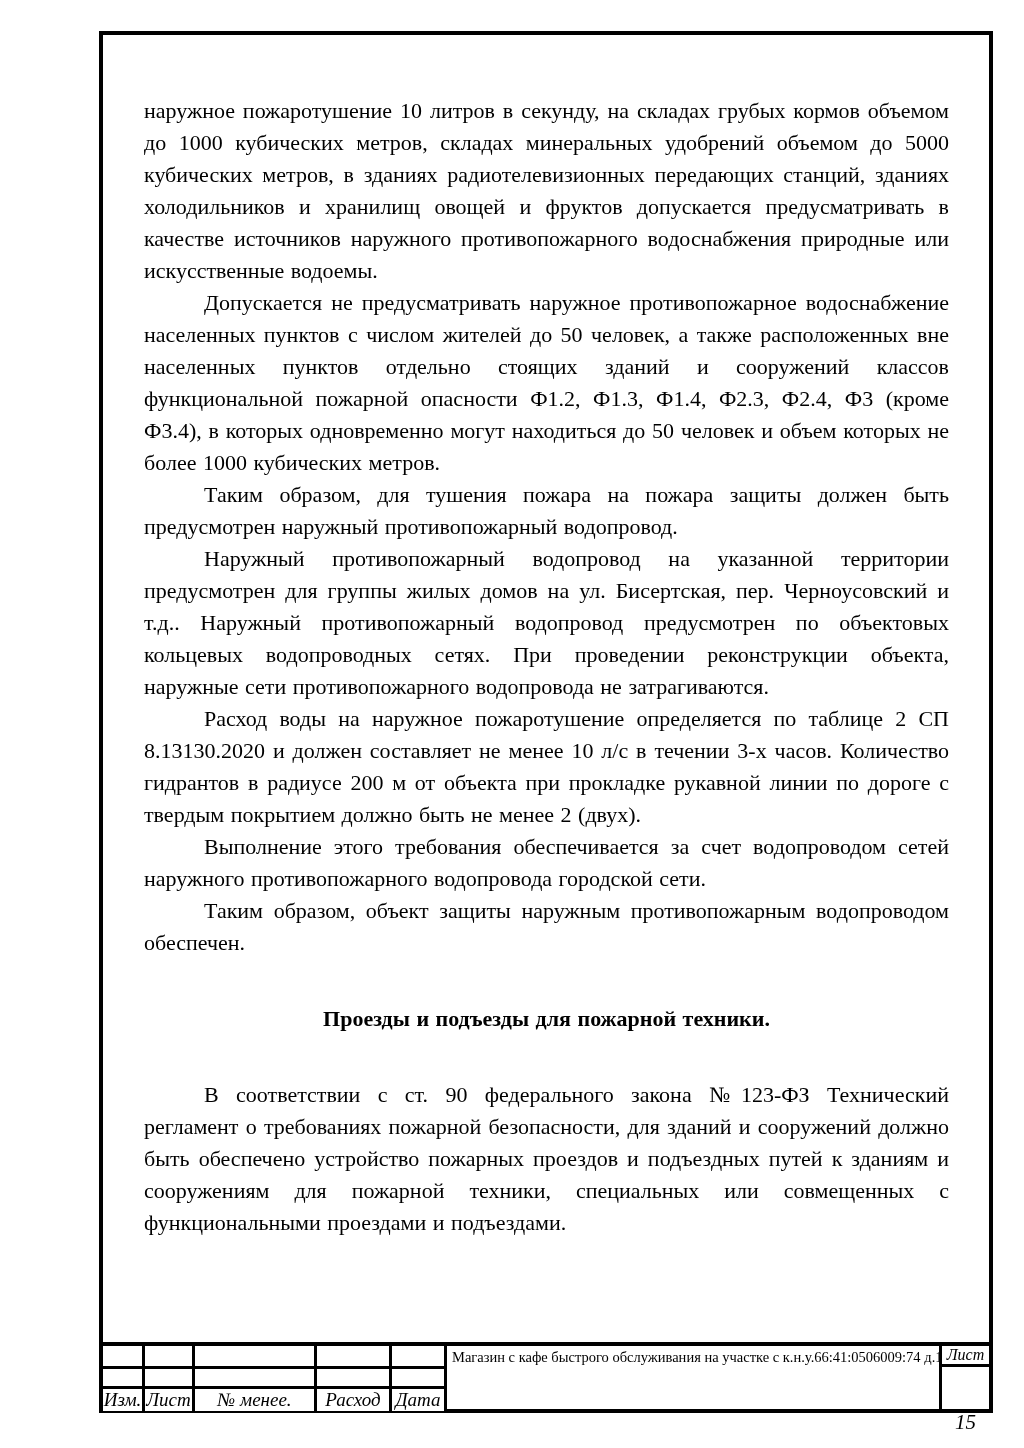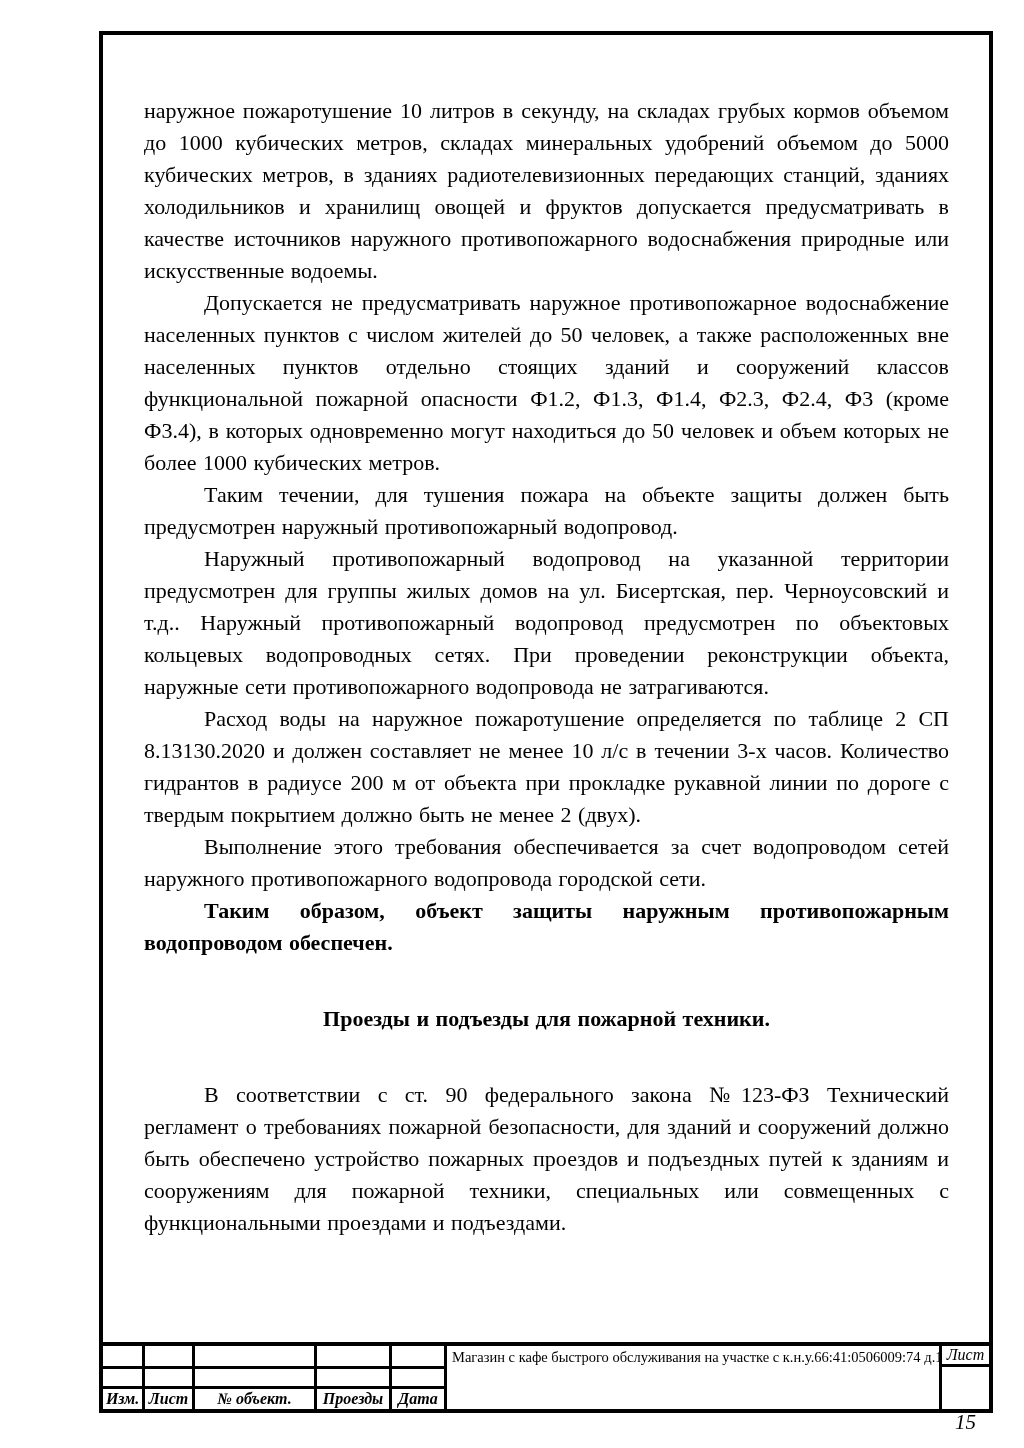--- a/index.html
+++ b/index.html
@@ -36,21 +36,21 @@
     font-size: 22px;
     line-height: 32px;
     text-align: justify;
     text-indent: 60px;
     word-spacing: 1px;
   }
   .content p.first {
     text-indent: 0;
   }
   .content p.bold {
-    font-weight: bold;
+    font-weight: normal;
   }
   .content p.heading {
     text-align: center;
     text-indent: 0;
     font-weight: bold;
     margin: 44px 0;
   }
   
   .titleblock {
     position: absolute;
@@ -68,27 +68,26 @@
     grid-template-columns: 39px 3px 47px 3px 119px 3px 72px 3px 52px 3px;
     grid-template-rows: 20px 3px 17px 3px 1fr;
   }
   .tb-vline { background: #000000; grid-row: 1 / span 5; }
   .tb-hline { background: #000000; grid-column: 1 / span 10; }
   .tb-cell {
     background: #ffffff;
   }
   .tb-label {
     font-style: italic;
-    font-size: 16px;
+    font-size: 19px;
     display: flex;
     align-items: center;
     justify-content: center;
     white-space: nowrap;
     background: #ffffff;
-    font-weight: bold;
   }
   .tb-title-cell {
     flex: 1;
     padding: 1px 4px 0 5px;
     font-size: 14.5px;
     line-height: 20px;
     text-align: center;
     overflow: hidden;
     white-space: nowrap;
   }
@@ -119,21 +118,21 @@
 </style>
 </head>
 <body>
 
 <div class="page">
   <div class="frame">
 
     <div class="content">
       <p class="first">наружное пожаротушение 10 литров в секунду, на складах грубых кормов объемом до 1000 кубических метров, складах минеральных удобрений объемом до 5000 кубических метров, в зданиях радиотелевизионных передающих станций, зданиях холодильников и хранилищ овощей и фруктов допускается предусматривать в качестве источников наружного противопожарного водоснабжения природные или искусственные водоемы.</p>
       <p>Допускается не предусматривать наружное противопожарное водоснабжение населенных пунктов с числом жителей до 50 человек, а также расположенных вне населенных пунктов отдельно стоящих зданий и сооружений классов функциональной пожарной опасности Ф1.2, Ф1.3, Ф1.4, Ф2.3, Ф2.4, Ф3 (кроме Ф3.4), в которых одновременно могут находиться до 50 человек и объем которых не более 1000 кубических метров.</p>
-      <p>Таким течении, для тушения пожара на объекте защиты должен быть предусмотрен наружный противопожарный водопровод.</p>
+      <p>Таким образом, для тушения пожара на пожара защиты должен быть предусмотрен наружный противопожарный водопровод.</p>
       <p>Наружный противопожарный водопровод на указанной территории предусмотрен для группы жилых домов на ул. Бисертская, пер. Черноусовский и т.д.. Наружный противопожарный водопровод предусмотрен по объектовых кольцевых водопроводных сетях. При проведении реконструкции объекта, наружные сети противопожарного водопровода не затрагиваются.</p>
       <p>Расход воды на наружное пожаротушение определяется по таблице 2 СП 8.13130.2020 и должен составляет не менее 10 л/с в течении 3-х часов. Количество гидрантов в радиусе 200 м от объекта при прокладке рукавной линии по дороге с твердым покрытием должно быть не менее 2 (двух).</p>
       <p>Выполнение этого требования обеспечивается за счет водопроводом сетей наружного противопожарного водопровода городской сети.</p>
       <p class="bold">Таким образом, объект защиты наружным противопожарным водопроводом обеспечен.</p>
       <p class="heading">Проезды и подъезды для пожарной техники.</p>
       <p>В соответствии с ст. 90 федерального закона №123-ФЗ Технический регламент о требованиях пожарной безопасности, для зданий и сооружений должно быть обеспечено устройство пожарных проездов и подъездных путей к зданиям и сооружениям для пожарной техники, специальных или совмещенных с функциональными проездами и подъездами.</p>
     </div>
 
     <div class="titleblock">
 
@@ -153,22 +152,22 @@
 
         <div class="tb-cell" style="grid-row:3;grid-column:1"></div>
         <div class="tb-cell" style="grid-row:3;grid-column:3"></div>
         <div class="tb-cell" style="grid-row:3;grid-column:5"></div>
         <div class="tb-cell" style="grid-row:3;grid-column:7"></div>
         <div class="tb-cell" style="grid-row:3;grid-column:9"></div>
         <div class="tb-hline" style="grid-row:4"></div>
 
         <div class="tb-label" style="grid-row:5;grid-column:1">Изм.</div>
         <div class="tb-label" style="grid-row:5;grid-column:3">Лист</div>
-        <div class="tb-label" style="grid-row:5;grid-column:5">№ объект.</div>
-        <div class="tb-label" style="grid-row:5;grid-column:7">Проезды</div>
+        <div class="tb-label" style="grid-row:5;grid-column:5">№ менее.</div>
+        <div class="tb-label" style="grid-row:5;grid-column:7">Расход</div>
         <div class="tb-label" style="grid-row:5;grid-column:9">Дата</div>
       </div>
 
       <div class="tb-title-cell">Магазин с кафе быстрого обслуживания на участке с к.н.у.66:41:0506009:74 д.126/2</div>
 
       <div class="tb-sheet-col">
         <div class="tb-sheet-head">Лист</div>
         <div class="tb-sheet-num">15</div>
       </div>
 

